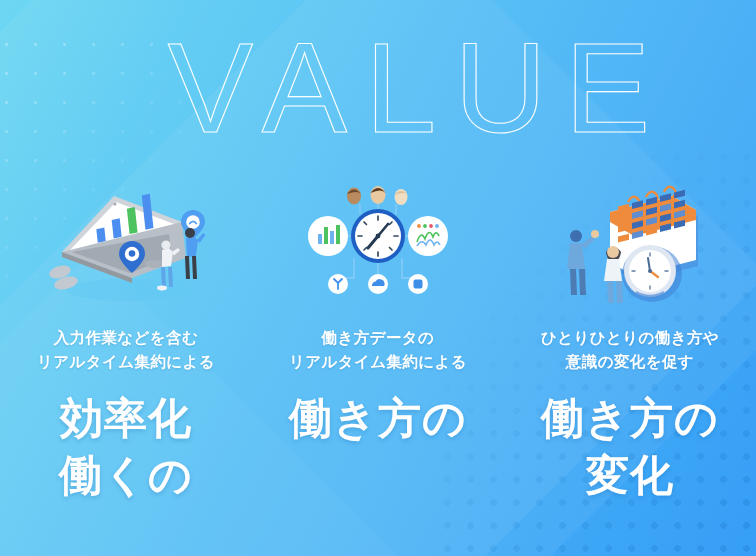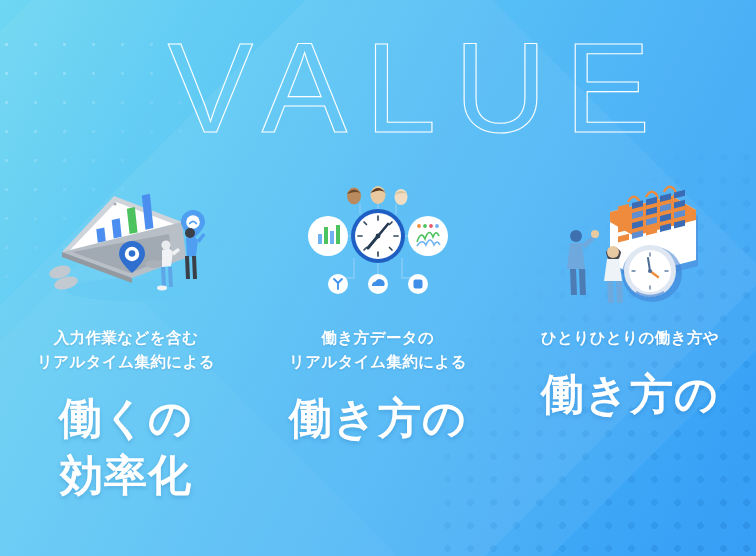--- a/index.html
+++ b/index.html
@@ -185,22 +185,22 @@
           <path d="M132 85 l4 0 l1 20 l-4 0 z" fill="#5fa6e8"></path>
           <ellipse cx="126" cy="106" rx="5" ry="2.4" fill="#f0f2f5"></ellipse>
           <path d="M136 70 l6 -4 l2 2.6 l-6 5 z" fill="#f0f2f5"></path>
         </svg>
       </div>
       <div class="sub">
         <span>入力作業などを含む</span>
         <span>リアルタイム集約による</span>
       </div>
       <div class="headline">
+        <span>効率化</span>
         <span>働くの</span>
-        <span>効率化</span>
       </div>
     </div>
 
     <div class="col">
       <div class="illus">
         <svg width="180" height="128" viewBox="0 0 180 128" xmlns="http://www.w3.org/2000/svg">
 
           <path d="M52 54 L74 54" stroke="#7fc9f7" stroke-width="2" fill="none"></path>
           <path d="M124 54 L106 54" stroke="#7fc9f7" stroke-width="2" fill="none"></path>
           <path d="M72 32 L72 22 M90 30 L90 18 M108 32 L108 22" stroke="#7fc9f7" stroke-width="1.8" fill="none"></path>
@@ -327,20 +327,22 @@
 
           <path d="M66 70 q8 -10 15 0 q-1 9 -7.5 10 q-6.5 -1 -7.5 -10" fill="#4a4a52"></path>
           <circle cx="73" cy="70" r="6" fill="#e8c9a0"></circle>
           <path d="M67 77 l12 0 l3 22 l-18 0 z" fill="#eef3f8"></path>
           <path d="M67 99 l6 0 l1 22 l-6 0 z" fill="#6ea8dc"></path>
           <path d="M76 99 l6 0 l1 22 l-6 0 z" fill="#6ea8dc"></path>
         </svg>
       </div>
       <div class="sub">
         <span>ひとりひとりの働き方や</span>
+        <span>意識の変化を促す</span>
       </div>
       <div class="headline">
         <span>働き方の</span>
+        <span>変化</span>
       </div>
     </div>
 
   </div>
 </div>
 
 </body></html>

